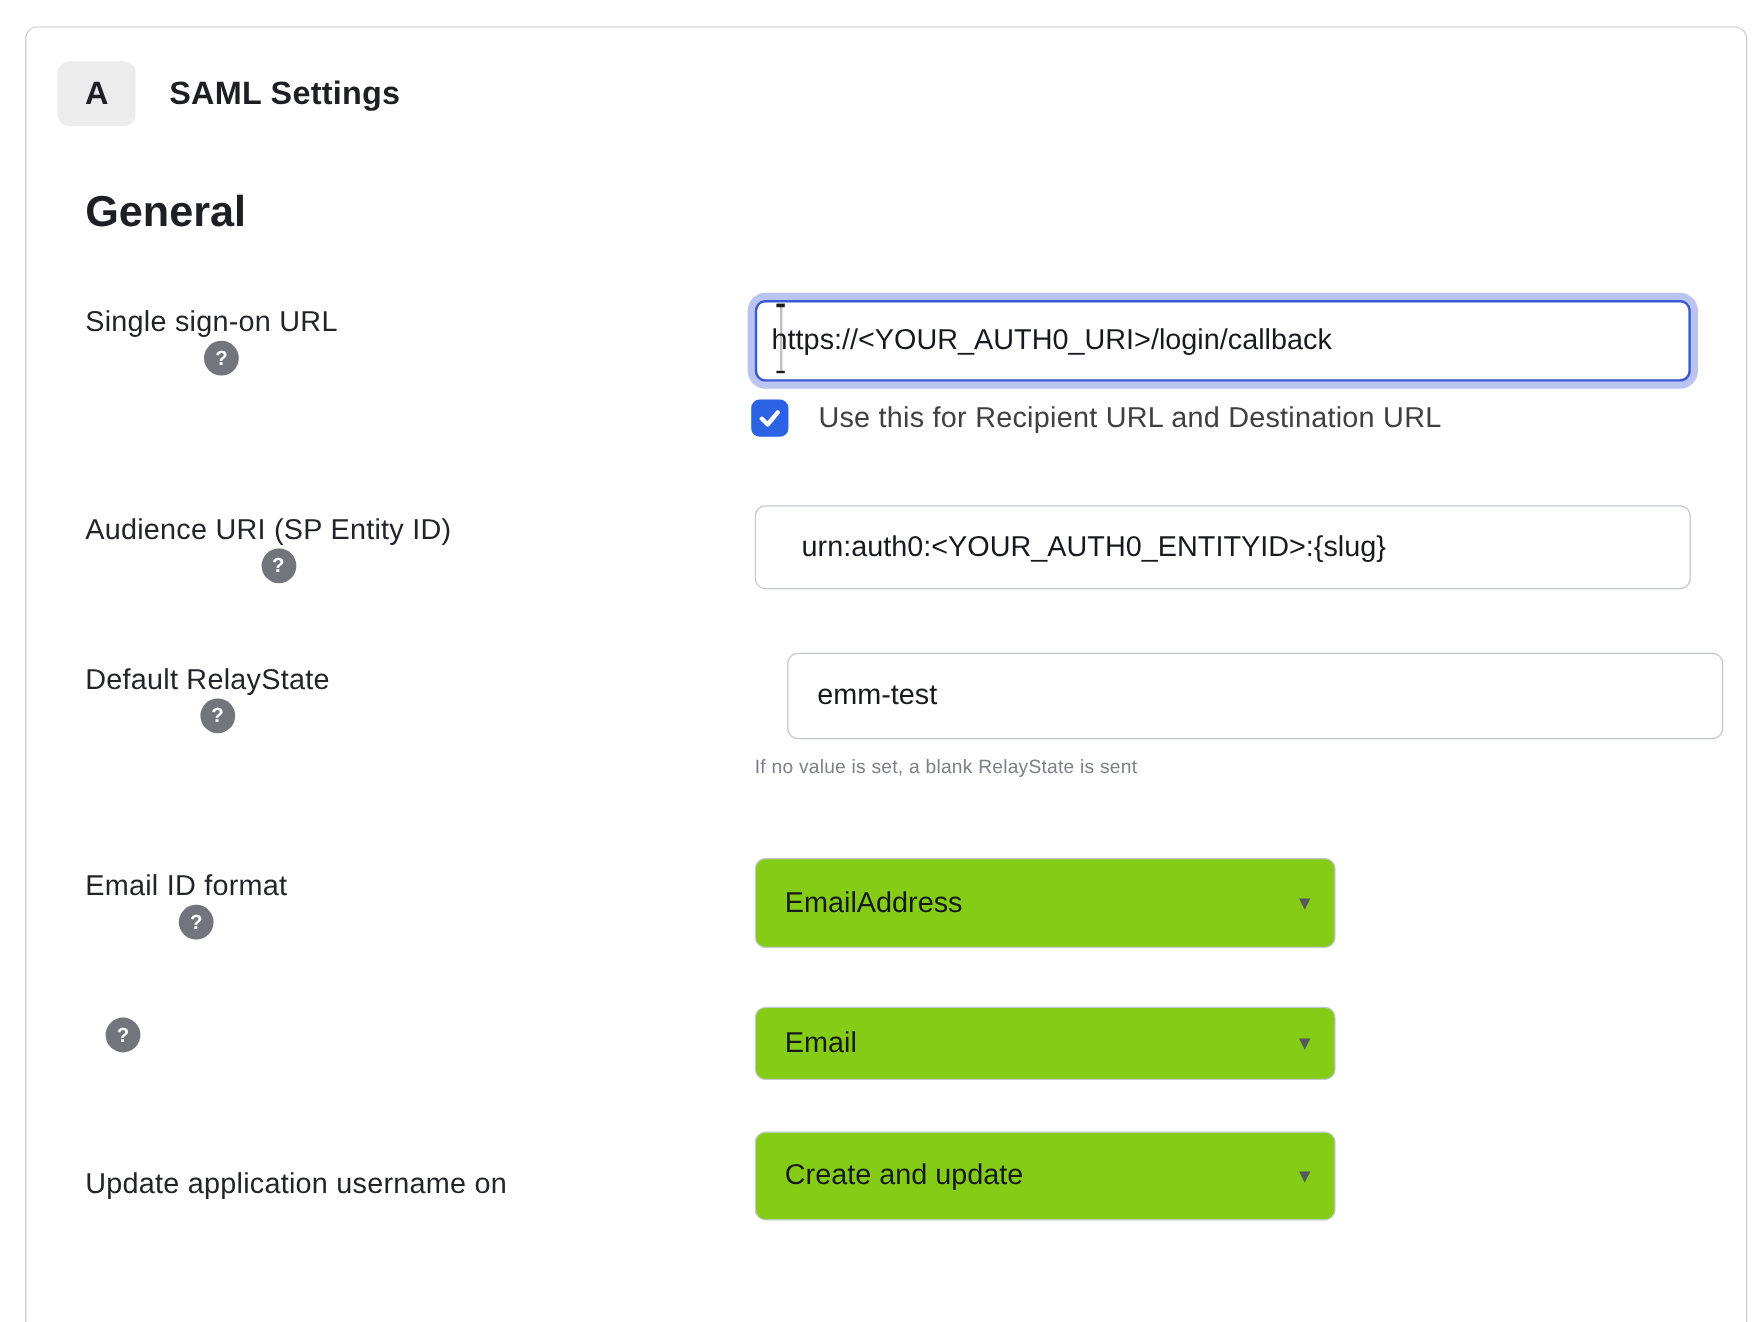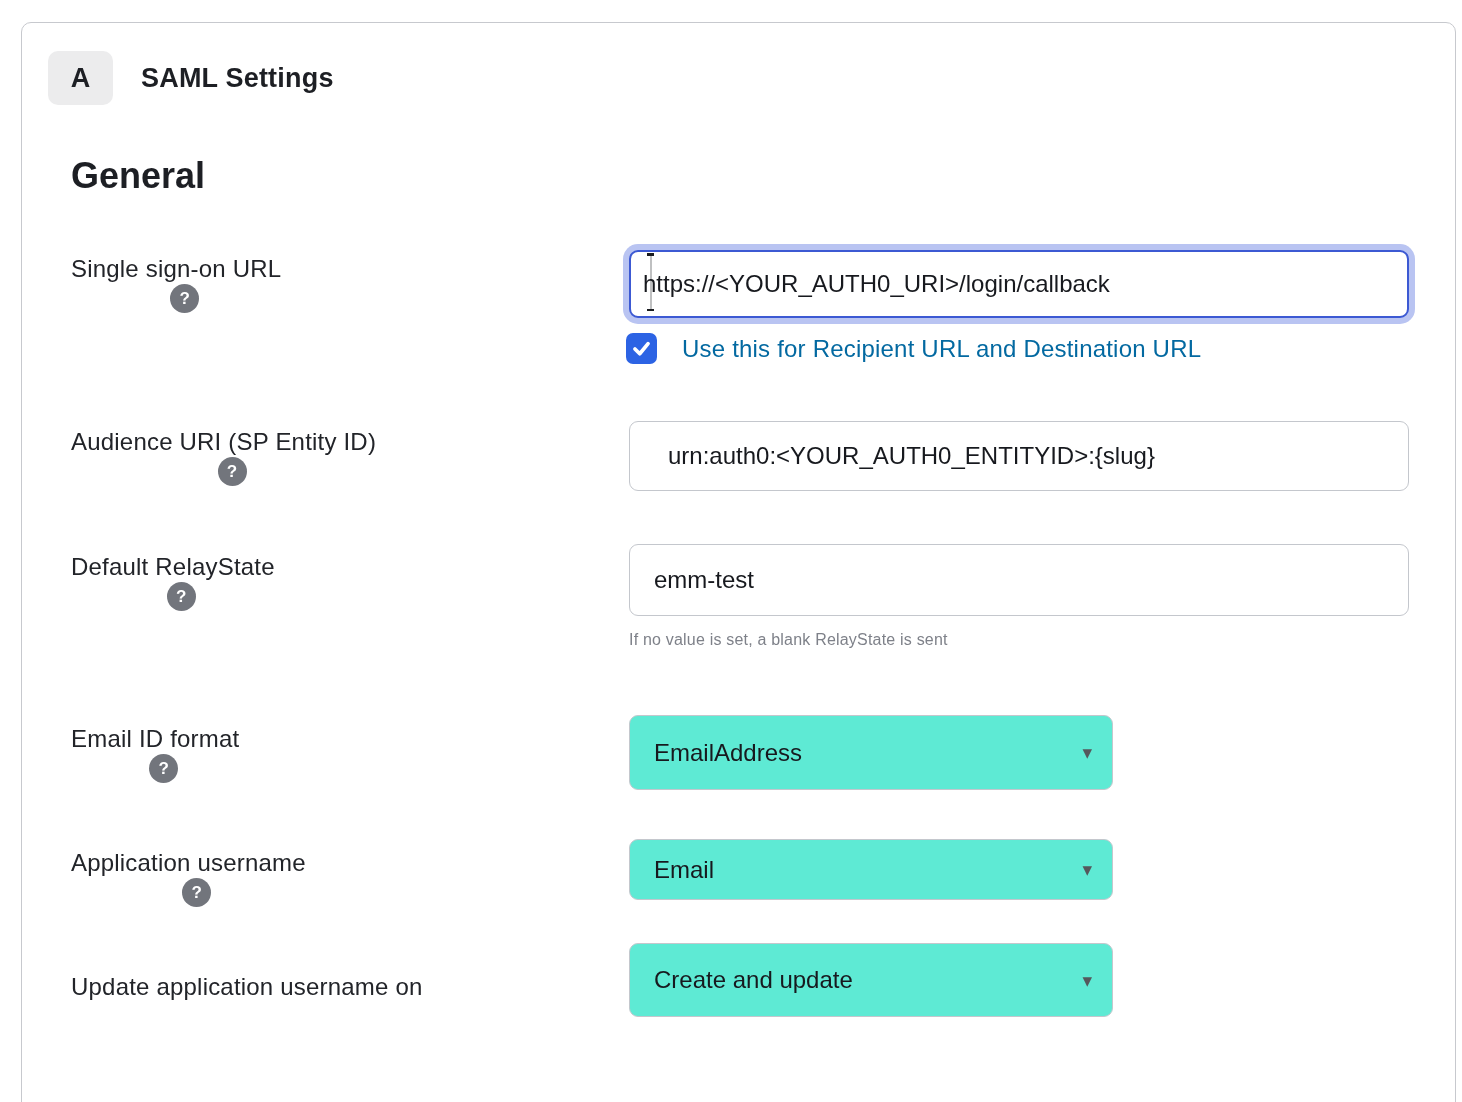--- a/index.html
+++ b/index.html
@@ -73,21 +73,21 @@
   }
   .hint {
     position: absolute; left: 607px;
     font-size: 16px; color: #7e8189; letter-spacing: .2px;
   }
   .selectbox {
     position: absolute; left: 607px;
     width: 484px;
     border: 1.5px solid #c4c7cd;
     border-radius: 9px;
-    background: #5eead4;
+    background: #84cc16;
     display: flex; align-items: center;
     padding-left: 24px; padding-right: 20px;
     font-size: 24px; color: #17191e;
     cursor: pointer;
   }
   .selectbox .caret {
     margin-left: auto;
     font-size: 19px; color: #55585c;
     line-height: 1;
   }
@@ -99,21 +99,21 @@
   .cbox {
     width: 31px; height: 31px;
     background: #2c63e4;
     border-radius: 7px;
     display: flex; align-items: center; justify-content: center;
     flex: 0 0 auto;
     cursor: pointer;
   }
   .cblabel {
     margin-left: 25px;
-    font-size: 24px; color: #0369a1; letter-spacing: .2px;
+    font-size: 24px; color: #404040; letter-spacing: .2px;
   }
   
   .ibeam {
     position: absolute; left: 624px; top: 230px;
     width: 9px; height: 58px; pointer-events: none;
   }
   .ibeam::before, .ibeam::after {
     content: ""; position: absolute; left: 1px;
     width: 7px; height: 2.5px; background: #1a1c20;
   }
@@ -165,36 +165,35 @@
       </span>
   </div>
   <input class="tinput" style="top: 398px; height: 70px; padding: 0px 12px 0px 38px;" type="text" value="urn:auth0:&lt;YOUR_AUTH0_ENTITYID&gt;:{slug}">
 
   <div class="flabel" style="top:529px;">
     <span>Default RelayState</span>
     <span class="help">
         <span>?</span>
       </span>
   </div>
-  <input class="tinput" style="top: 521px; height: 72px; padding: 0px 12px 0px 24px;" type="text" value="emm-test">
+  <input class="tinput" style="top: 521px; height: 72px; padding: 0px 12px 0px 24px; margin-left: 27px;" type="text" value="emm-test">
   <div class="hint" style="top:608px;">If no value is set, a blank RelayState is sent</div>
 
   <div class="flabel" style="top:701px;">
     <span>Email ID format</span>
     <span class="help">
         <span>?</span>
       </span>
   </div>
   <div class="selectbox" style="top:692px; height:75px;" role="combobox">
     <span>EmailAddress</span>
     <span class="caret">▾</span>
   </div>
 
   <div class="flabel" style="top:825px;">
-    <span>Application username</span>
     <span class="help">
         <span>?</span>
       </span>
   </div>
   <div class="selectbox" style="top:816px; height:61px;" role="combobox">
     <span>Email</span>
     <span class="caret">▾</span>
   </div>
 
   <div class="flabel" style="top:949px;">

